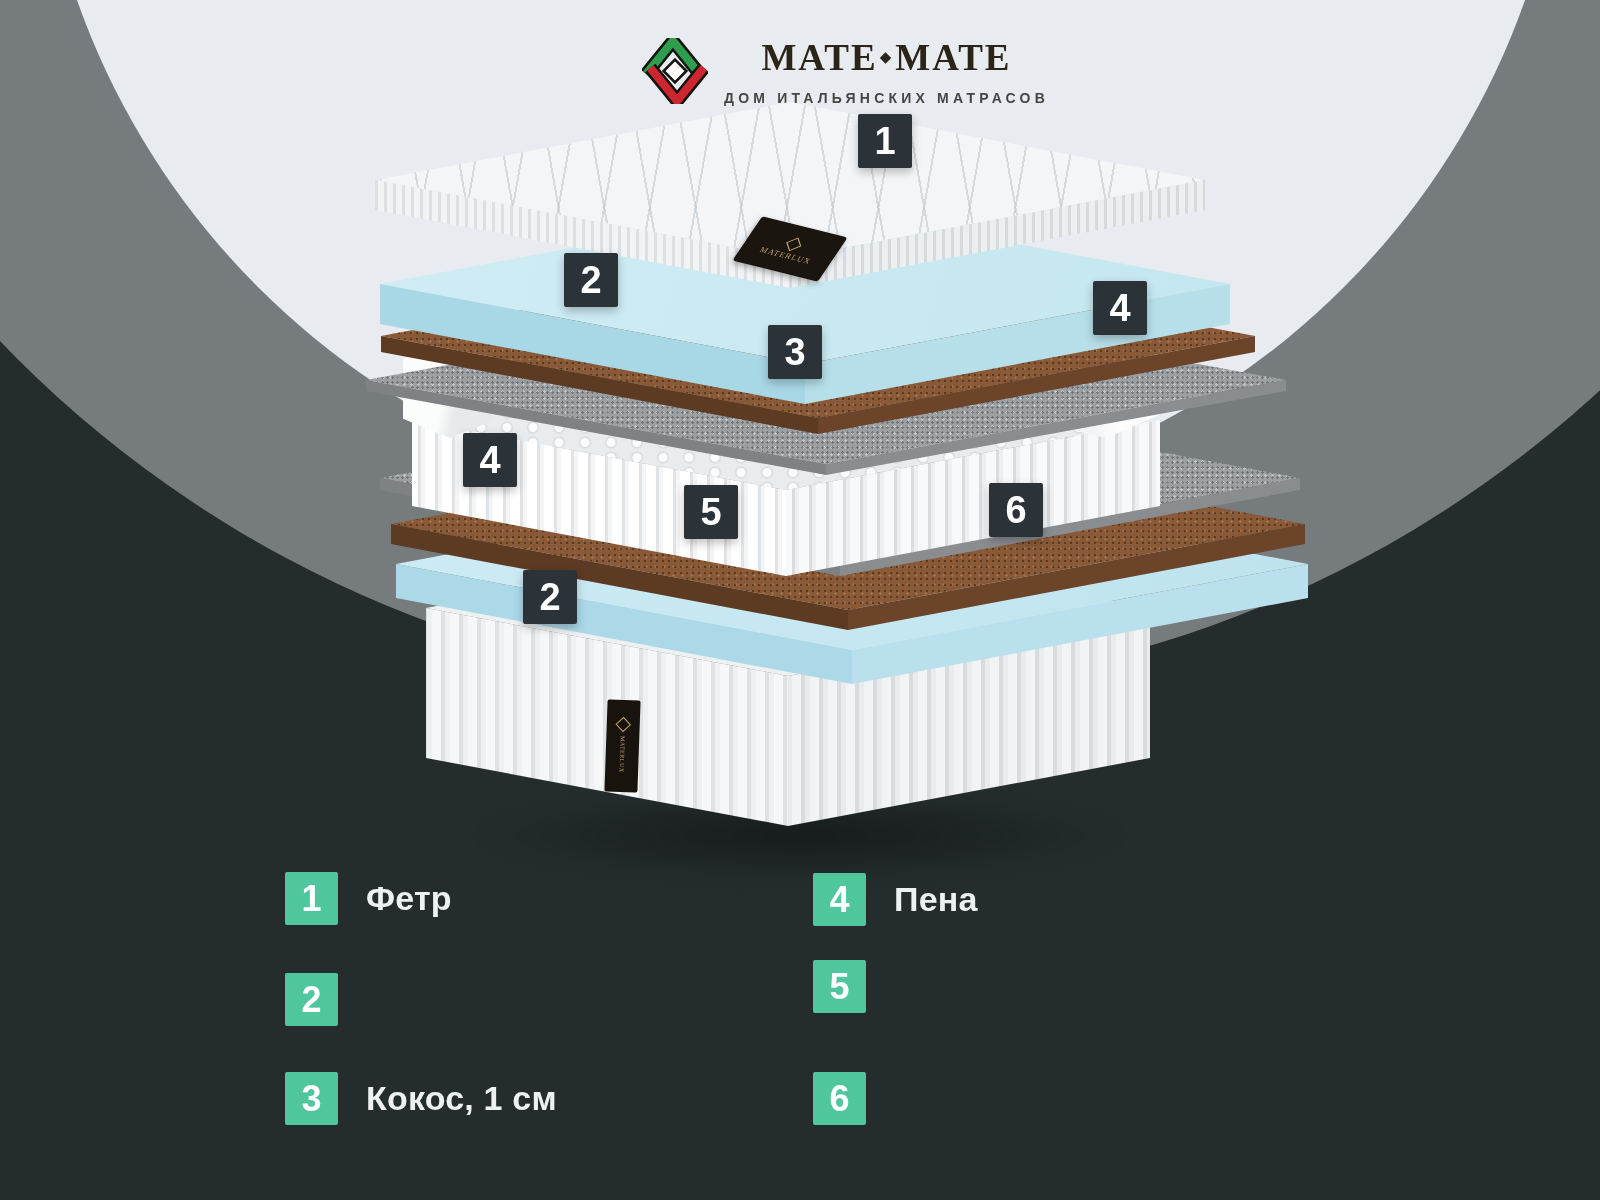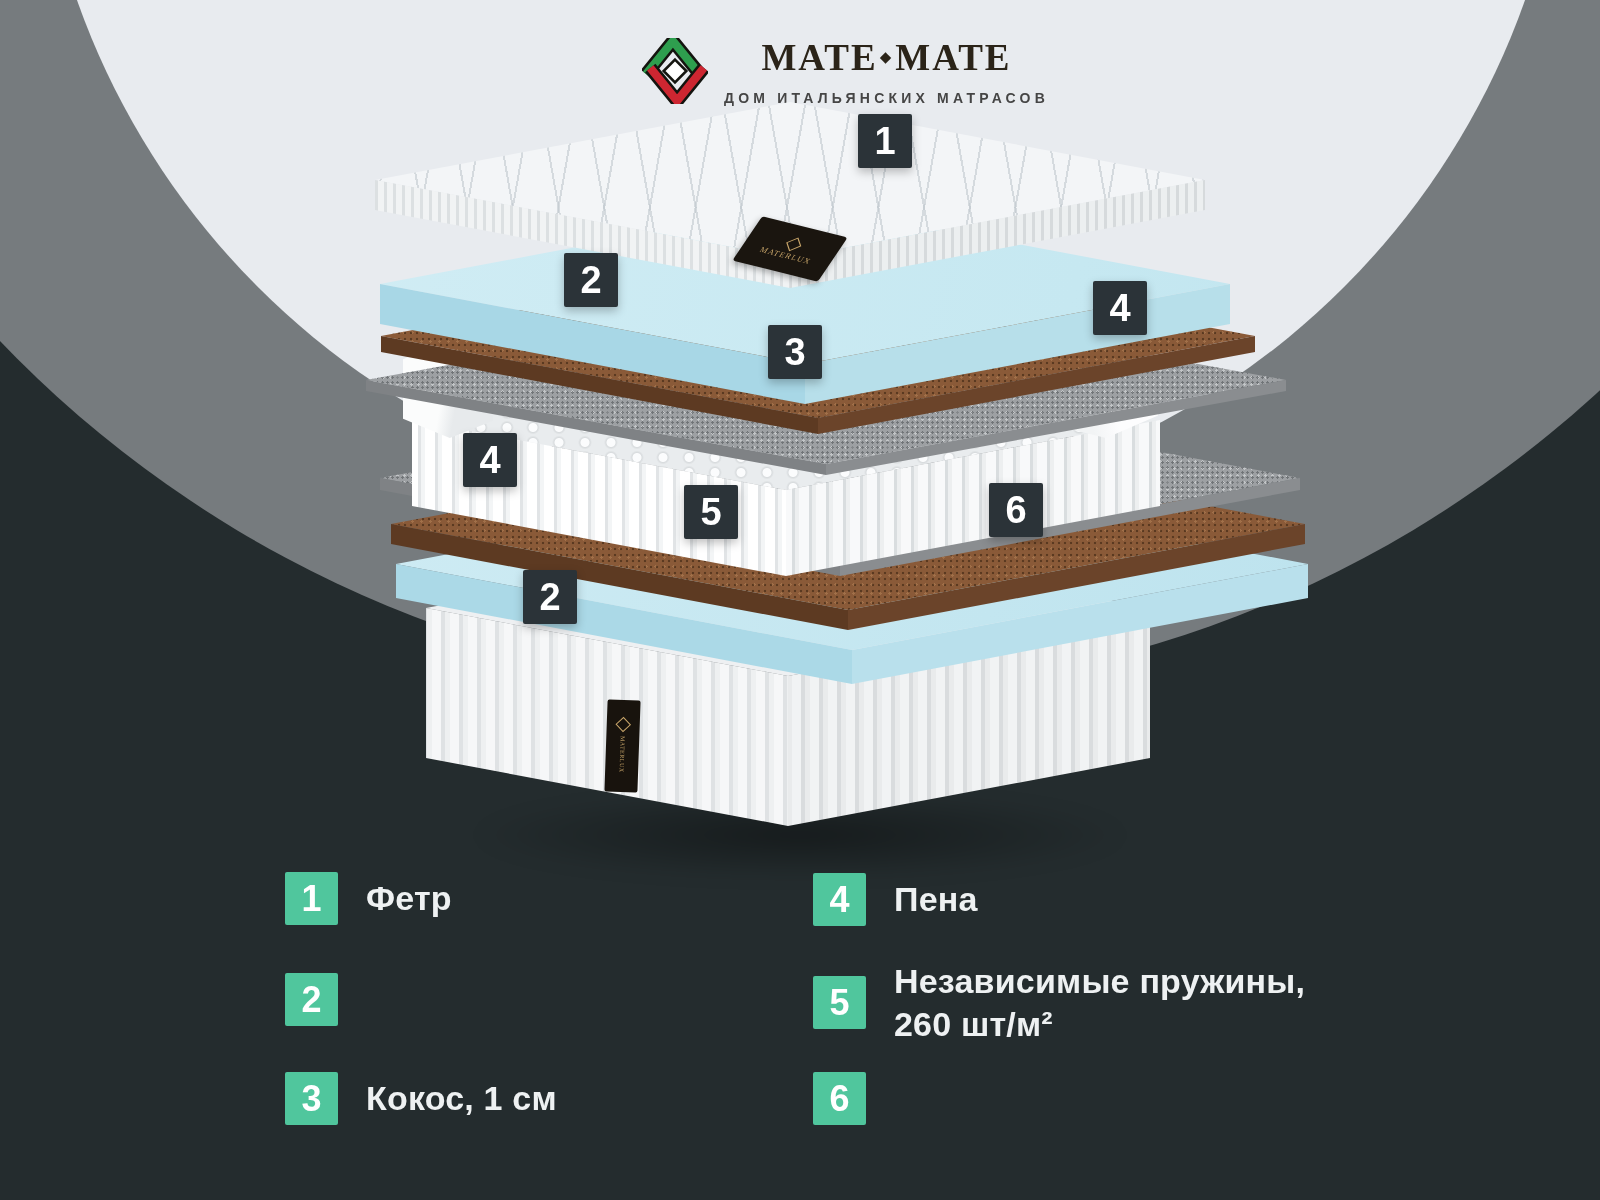--- a/index.html
+++ b/index.html
@@ -231,22 +231,18 @@
   </div>
   <div class="lrow li4">
     <div class="lsq">4</div>
     <div class="ltext">
       <div>Пена</div>
 
     </div>
   </div>
   <div class="lrow li5">
     <div class="lsq">5</div>
-    <div class="ltext">
-      <div>Независимые пружины,</div>
-      <div class="l2">260 шт/м²</div>
-    </div>
   </div>
   <div class="lrow li6">
     <div class="lsq">6</div>
   </div>
 
 </div>
 
 </body></html>

